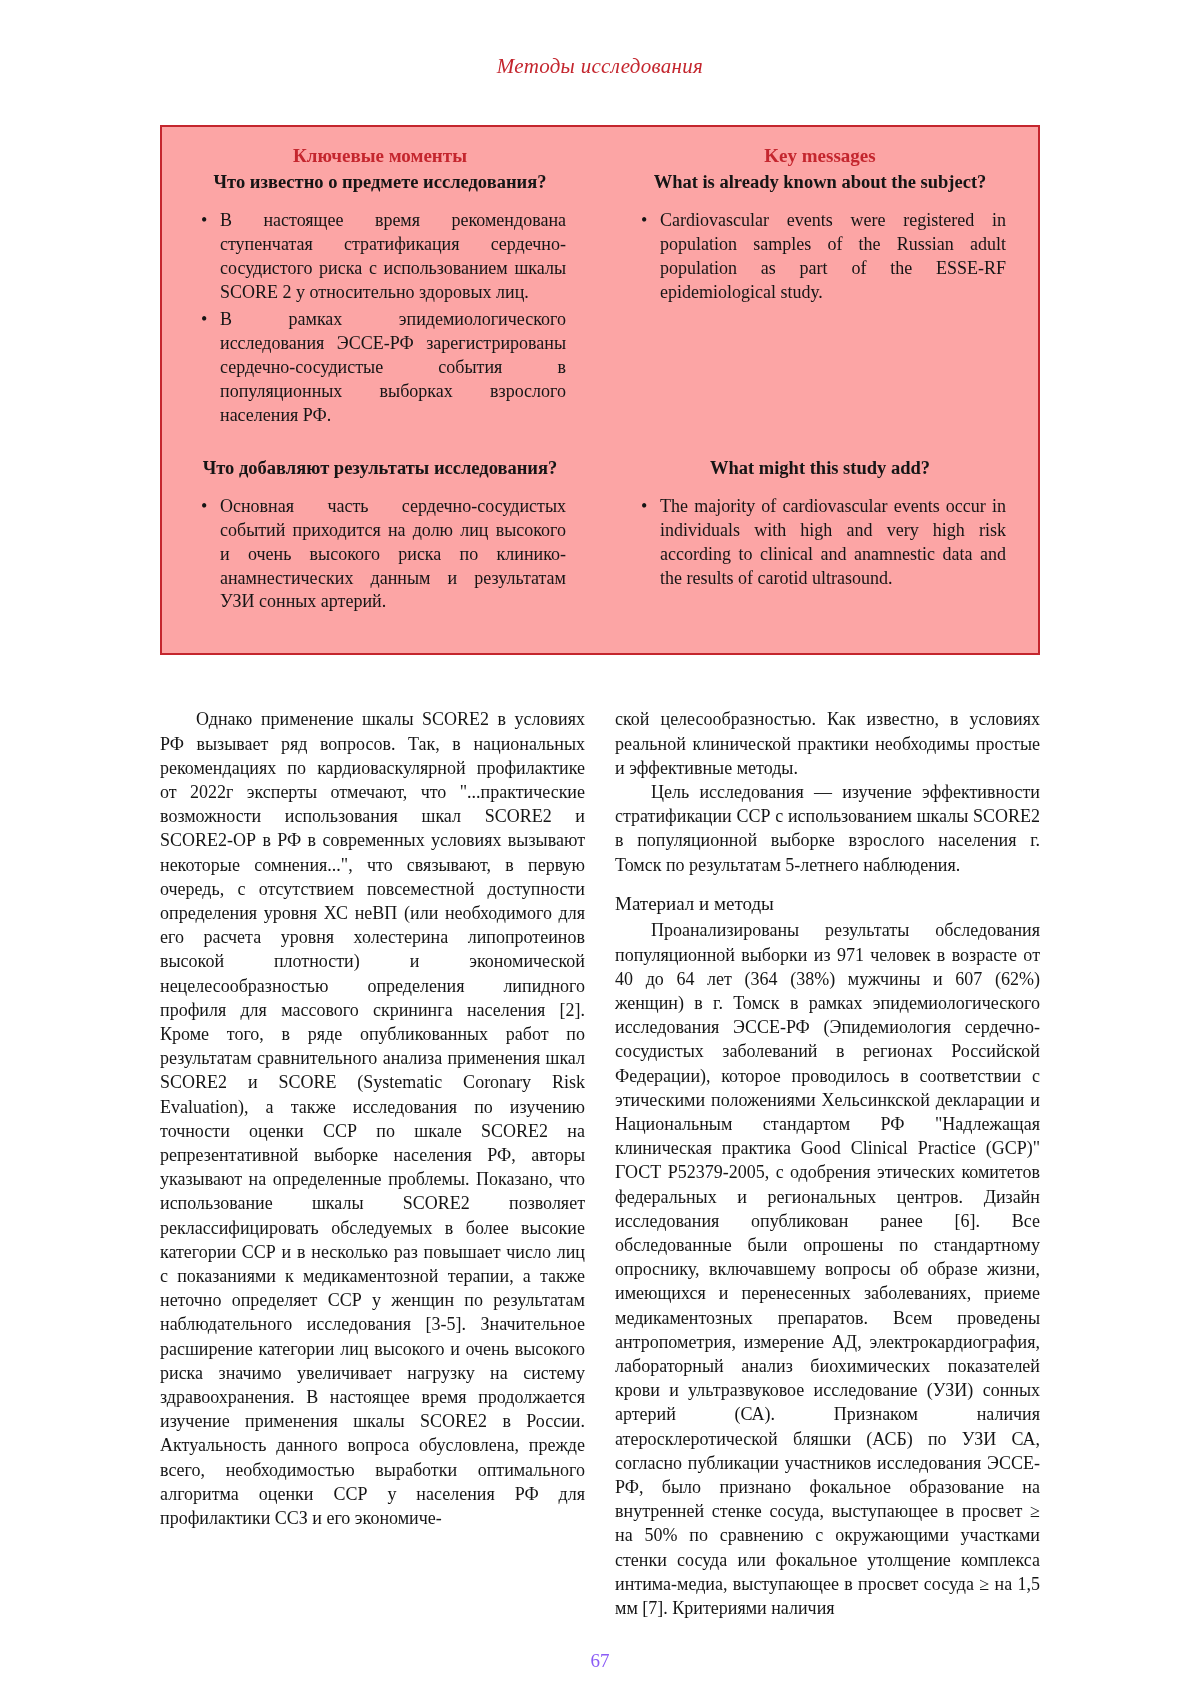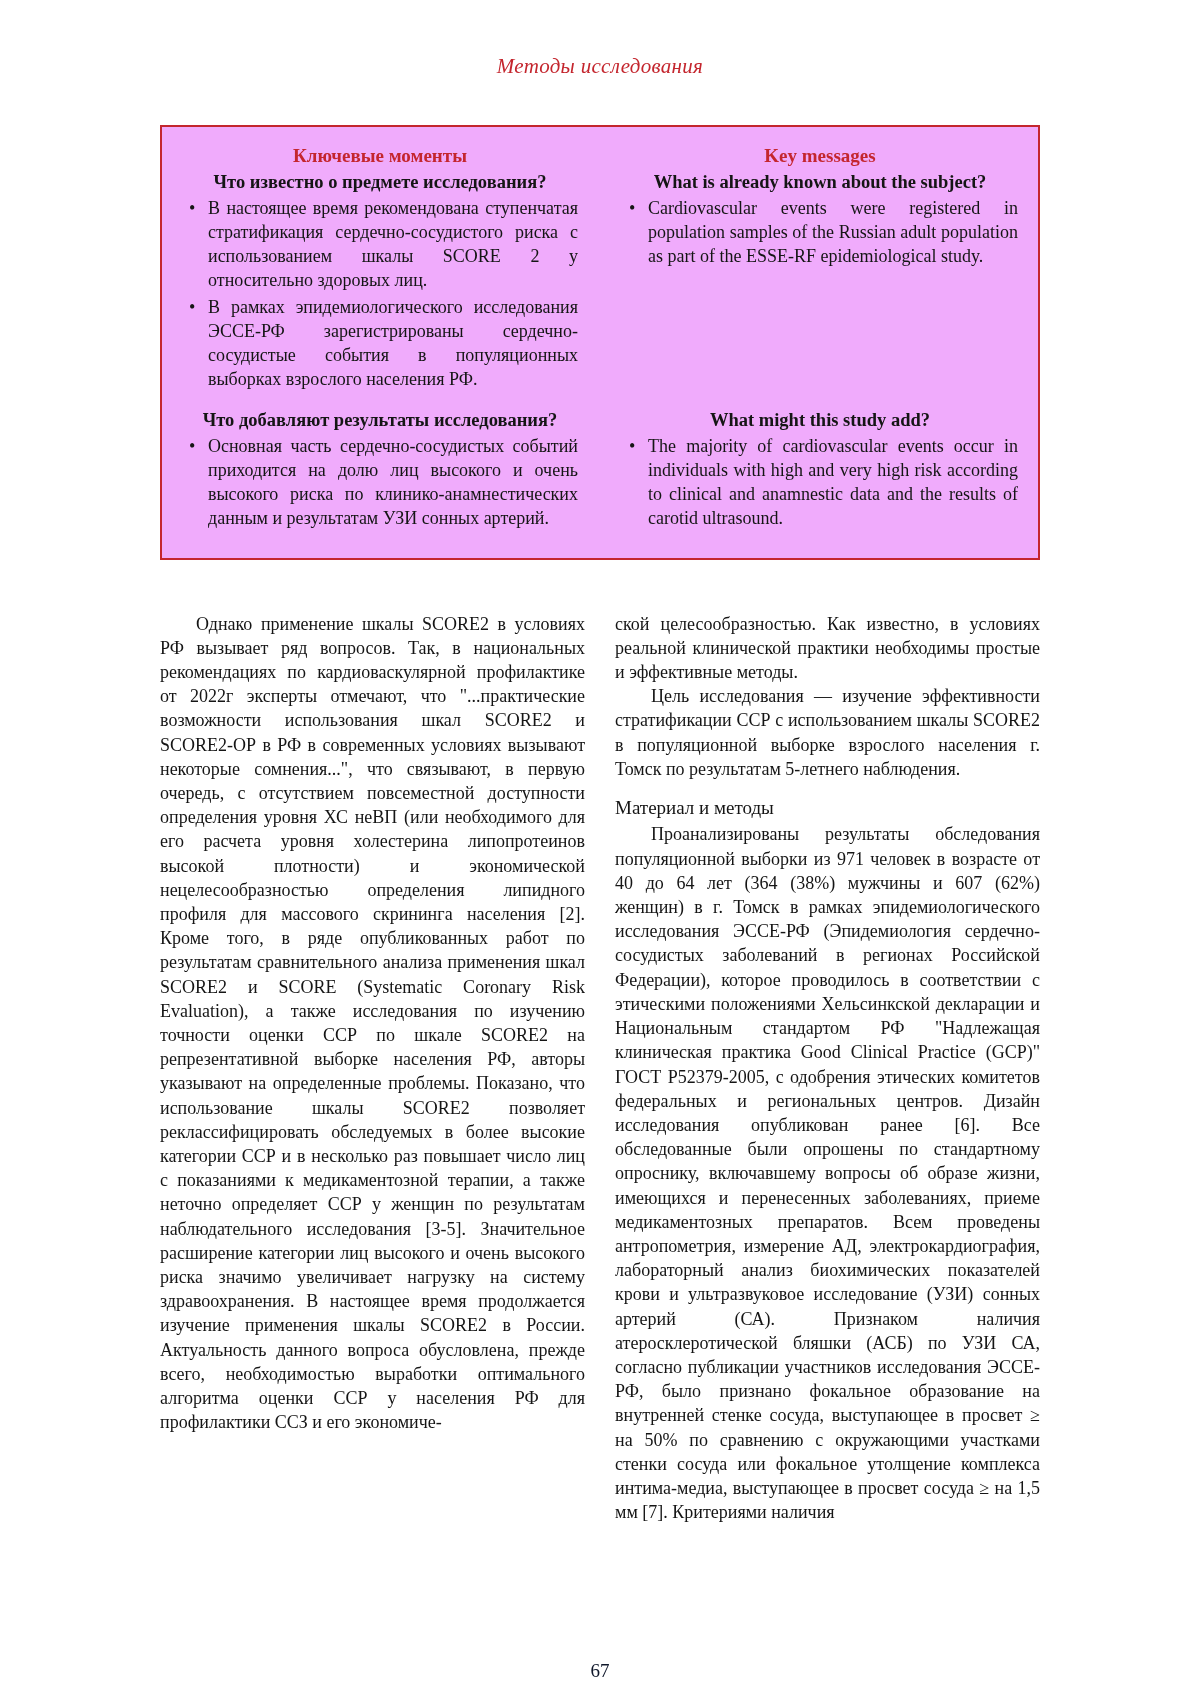--- a/index.html
+++ b/index.html
@@ -17,21 +17,21 @@
     padding-top: 54px;
     text-align: center;
     color: #c4262e;
     font-style: italic;
     font-size: 21px;
     letter-spacing: 0.3px;
   }
   .key-box {
     margin: 46px 80px 0 80px;
     border: 2px solid #c4262e;
-    background: #f0abfc;
+    background: #fca5a5;
     padding: 14px 20px 24px 20px;
     display: grid;
     grid-template-columns: 1fr 1fr;
     column-gap: 44px;
     row-gap: 0;
   }
   .key-title {
     color: #c4262e;
     font-weight: bold;
     text-align: center;
@@ -41,21 +41,21 @@
   .key-subtitle {
     font-weight: bold;
     text-align: center;
     font-size: 18.5px;
     margin: 2px 0 3px 0;
     line-height: 1.25;
   }
   .key-subtitle.second { margin-top: 14px; }
   ul.key-list {
     list-style: none;
-    margin: 0;
+    margin: 12px;
     padding: 0;
   }
   ul.key-list li {
     position: relative;
     padding-left: 26px;
     text-align: justify;
     font-size: 18px;
     line-height: 1.33;
     margin: 0 0 3px 0;
   }
@@ -79,25 +79,25 @@
   .body-col p { margin: 0; }
   .body-col p.indent { text-indent: 36px; }
   .section-heading {
     font-weight: normal;
     font-size: 19px;
     margin: 14px 0 2px 0;
     text-align: left;
   }
   .page-number {
     position: absolute;
-    bottom: 16px;
+    bottom: 26px;
     left: 0;
     width: 100%;
     text-align: center;
-    color: #0f172a;
+    color: #8b5cf6;
     font-size: 19px;
   }
 </style>
 </head>
 <body>
 
 <div class="page">
 
   <div class="running-head">Методы исследования</div>
 

